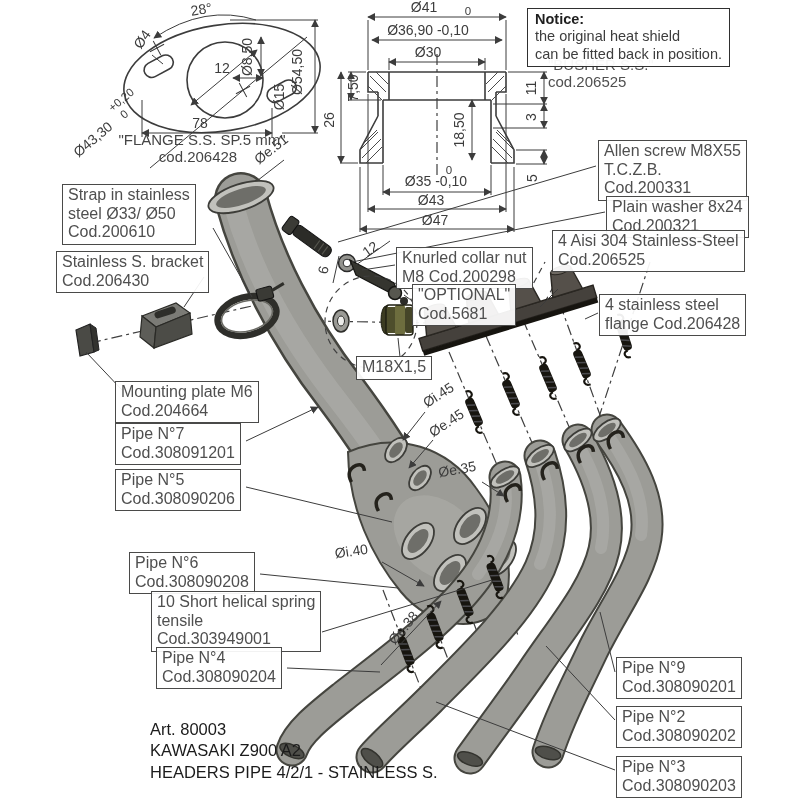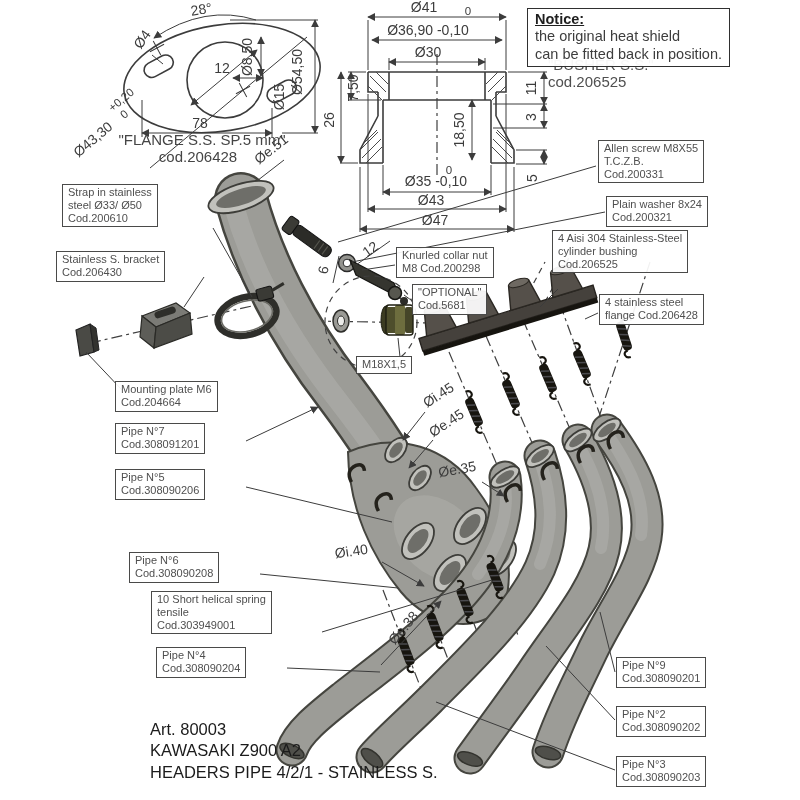--- a/index.html
+++ b/index.html
@@ -1,24 +1,24 @@
 <!DOCTYPE html>
 <html><head>
 <meta charset="utf-8">
 <style>
   *{margin:0;padding:0;box-sizing:border-box}
   html,body{width:800px;height:800px;background:#fff;font-family:"Liberation Sans",sans-serif}
   #stage{position:relative;width:800px;height:800px;background:#fff;overflow:hidden}
   #art{position:absolute;left:0;top:0;font-family:"Liberation Sans",sans-serif}
   .lbl{position:absolute;border:1.6px solid #4a4a49;background:rgba(255,255,255,.93);
-       color:#4f4f4f;font-size:11px;line-height:1.16;padding:1px 5px 2px;white-space:nowrap;z-index:5}
+       color:#4f4f4f;font-size:16px;line-height:1.16;padding:1px 5px 2px;white-space:nowrap;z-index:5}
   .txt{position:absolute;color:#4f4f4f;font-size:15px;line-height:1.15;white-space:nowrap;z-index:5}
   .notice{position:absolute;border:1.8px solid #2f2f2f;color:#3d3d3d;font-size:14.5px;line-height:1.2;
        padding:2px 7px 3px;background:rgba(255,255,255,.95);white-space:nowrap;z-index:6}
-  .notice .t{font-weight:bold;text-decoration:underline;color:#1f1f1f}
+  .notice .t{font-weight:bold;color:#1f1f1f}
   .footer{position:absolute;left:150px;top:719px;color:#1b1b1b;font-size:16.5px;line-height:1.3;z-index:5}
   .footer .art{font-weight:normal}
   
   .ln{stroke:#3c3c3c;stroke-width:1.6;fill:none}
   .tn{stroke:#3c3c3c;stroke-width:1;fill:none}
   .dim{stroke:#3c3c3c;stroke-width:1;fill:none}
   .hat{stroke:#4a4a4a;stroke-width:1;fill:none}
   .dd{stroke:#3f3f3f;stroke-width:1.2;fill:none;stroke-dasharray:11 4 3 4}
   .ds{stroke:#3f3f3f;stroke-width:1.2;fill:none;stroke-dasharray:6 5}
   .dt{font-size:14px;fill:#3c3c3c;text-anchor:middle}
@@ -375,21 +375,20 @@
   <div>Allen screw M8X55</div>
   <div>T.C.Z.B.</div>
   <div>Cod.200331</div>
 </div>
 <div class="lbl" style="left:606px;top:196px">
   <div>Plain washer 8x24</div>
   <div>Cod.200321</div>
 </div>
 <div class="lbl" style="left:552px;top:230px">
   <div>4 Aisi 304 Stainless-Steel</div>
-  <div>cylinder bushing</div>
   <div>Cod.206525</div>
 </div>
 <div class="lbl" style="left:599px;top:294px">
   <div>4 stainless steel</div>
   <div>flange Cod.206428</div>
 </div>
 <div class="lbl" style="left:396px;top:247px">
   <div>Knurled collar nut</div>
   <div>M8 Cod.200298</div>
 </div>

